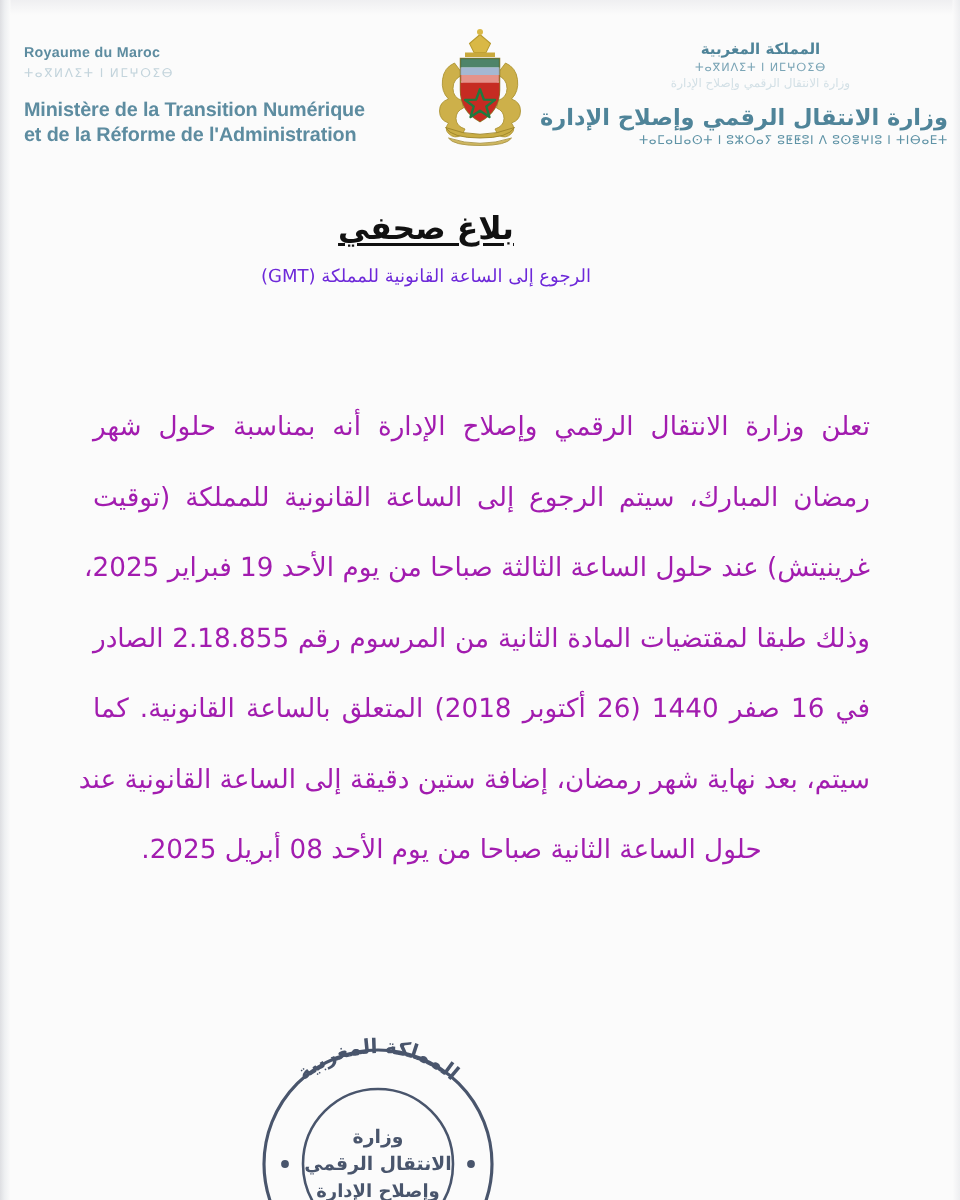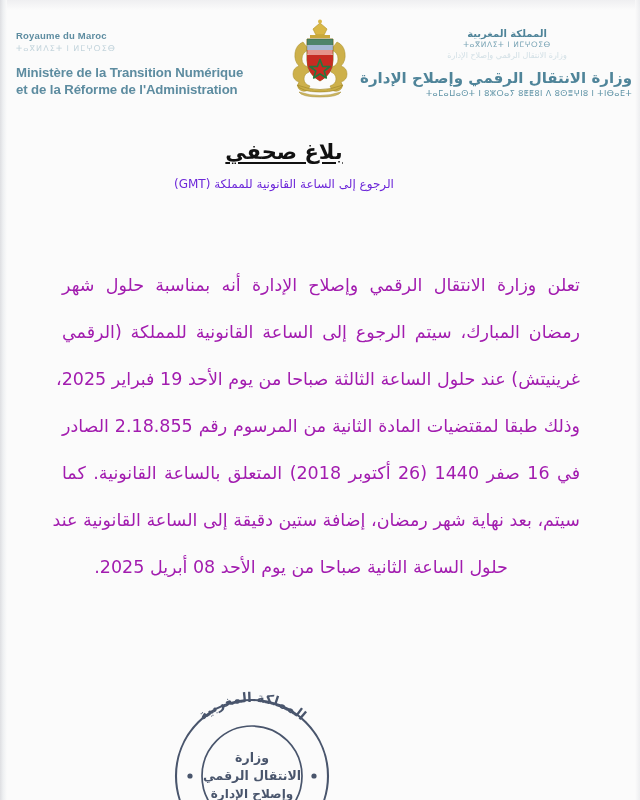--- a/index.html
+++ b/index.html
@@ -263,21 +263,21 @@
     </div>
   </div>
 
   <div class="title-block">
     <div class="doc-title">بلاغ صحفي</div>
     <div class="doc-subtitle">الرجوع إلى الساعة القانونية للمملكة (GMT)</div>
   </div>
 
   <div class="body-block">
     <div class="body-line first">تعلن وزارة الانتقال الرقمي وإصلاح الإدارة أنه بمناسبة حلول شهر</div>
-    <div class="body-line">رمضان المبارك، سيتم الرجوع إلى الساعة القانونية للمملكة (الرقمي</div>
+    <div class="body-line">رمضان المبارك، سيتم الرجوع إلى الساعة القانونية للمملكة (توقيت</div>
     <div class="body-line">غرينيتش) عند حلول الساعة الثالثة صباحا من يوم الأحد 19 فبراير 2025،</div>
     <div class="body-line">وذلك طبقا لمقتضيات المادة الثانية من المرسوم رقم 2.18.855 الصادر</div>
     <div class="body-line">في 16 صفر 1440 (26 أكتوبر 2018) المتعلق بالساعة القانونية. كما</div>
     <div class="body-line">سيتم، بعد نهاية شهر رمضان، إضافة ستين دقيقة إلى الساعة القانونية عند</div>
     <div class="body-line last">حلول الساعة الثانية صباحا من يوم الأحد 08 أبريل 2025.</div>
   </div>
 
   <div class="stamp">
     <svg viewBox="0 0 200 200" width="200" height="200" aria-hidden="true">
       <defs>

